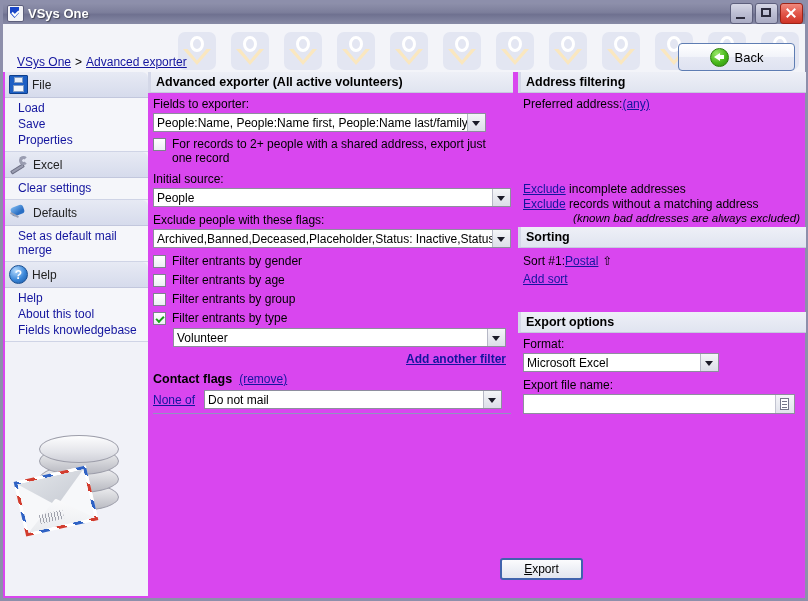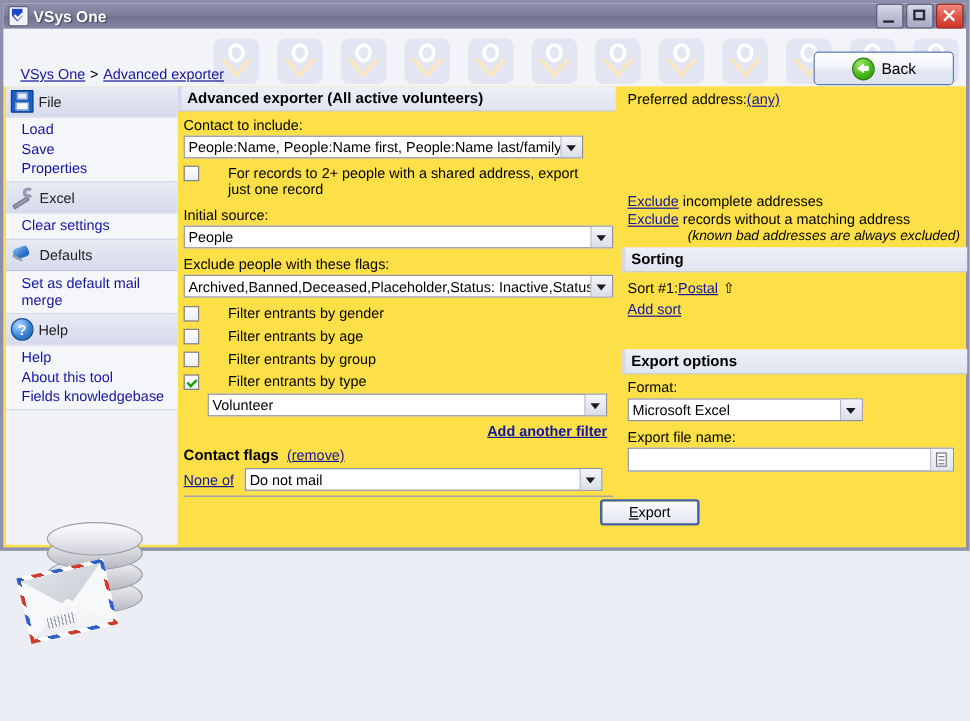--- a/index.html
+++ b/index.html
@@ -2,21 +2,21 @@
 <html><head>
 <meta charset="utf-8">
 <style>
   html,body{margin:0;padding:0;}
   body{
     width:808px;height:601px;overflow:hidden;
     font-family:"Liberation Sans","DejaVu Sans",sans-serif;
     font-size:12px;color:#000;background:#eceef5;
   }
   .window{
-    position:absolute;left:0;top:0;width:808px;height:459px;
+    position:absolute;left:0;top:0;width:808px;height:601px;
     box-sizing:border-box;
     border:3px solid #8d8fab;background:#eff0f6;
   }
   
   .titlebar{
     position:absolute;left:0;top:0;right:0;height:21px;
     background:linear-gradient(180deg,#8e90ab 0%,#7c7e9b 45%,#6f7190 55%,#878aa6 100%);
     display:flex;align-items:center;padding:0 2px;
   }
   .titlebar .app-ico{
@@ -86,21 +86,21 @@
   .backbtn .arr::after{
     content:"";position:absolute;left:3px;top:4px;
     border-top:4px solid transparent;border-bottom:4px solid transparent;
     border-right:6px solid #fff;
   }
   .backbtn .arr::before{
     content:"";position:absolute;left:8px;top:6px;width:5px;height:4px;background:#fff;
   }
 
   
-  .content{position:absolute;left:0;top:69px;right:0;bottom:0;background:#fde047;}
+  .content{position:absolute;left:0;top:69px;right:0;bottom:0;background:#d946ef;}
   .sidebar{
     position:absolute;left:2px;top:0;width:143px;bottom:2px;
     background:#f1f2f8;
   }
   .grp-head{
     position:relative;height:25px;margin:0 0 0 0;
     background:linear-gradient(180deg,#e7eaf4 0%,#d6dbec 100%);
     border-bottom:1px solid #c2c7dd;
     display:flex;align-items:center;padding-left:4px;border-radius:0 6px 0 0;
   }
@@ -227,21 +227,21 @@
   }
   .txtfield .docbtn::before{
     content:"";position:absolute;left:4px;top:3px;width:9px;height:12px;
     background:#fff;border:1px solid #74768a;box-sizing:border-box;
   }
   .txtfield .docbtn::after{
     content:"";position:absolute;left:6px;top:6px;width:5px;height:1px;
     background:#74768a;box-shadow:0 3px 0 #74768a,0 6px 0 #74768a;
   }
 
-  .cbrow{display:flex;align-items:flex-start;gap:24px;margin-top:3px;}
+  .cbrow{display:flex;align-items:flex-start;gap:6px;margin-top:3px;}
   .cb{
     width:13px;height:13px;flex:0 0 auto;box-sizing:border-box;margin-top:1px;
     border:1px solid #7f818f;background:linear-gradient(180deg,#ffffff 0%,#eceef4 100%);
     position:relative;
   }
   .cb.checked::after{
     content:"";position:absolute;left:2px;top:3px;width:6px;height:3px;
     border-left:2px solid #18a018;border-bottom:2px solid #18a018;
     transform:rotate(-45deg);
   }
@@ -398,21 +398,21 @@
       </div>
     </div>
 
     <div class="main">
 
       <div class="col-left">
 
         <div class="sec-head">Advanced exporter (All active volunteers)</div>
 
         <div style="padding:4px 10px 0 5px;">
-          <div class="lbl">Contact to include:</div>
+          <div class="lbl">Fields to exporter:</div>
           <div class="combo fld" style="width:333px;">
             <span class="val">People:Name, People:Name first, People:Name last/family, Addr</span>
             <span class="btn"></span>
           </div>
 
           <div class="cbrow" style="margin-top:5px;width:340px;">
             <span class="cb"></span>
             <span class="cbl">For records to 2+ people with a shared address, export just one record</span>
           </div>
 
@@ -465,20 +465,21 @@
               <span class="val">Do not mail</span>
               <span class="btn"></span>
             </span>
           </div>
           <div class="hr-blue" style="width:358px;"></div>
         </div>
       </div>
 
       <div class="col-right">
 
+        <div class="sec-head">Address filtering</div>
         <div style="padding:4px 6px 0 5px;">
           <div>
             <span class="lbl">Preferred address:</span><a class="lnk">(any)</a>
           </div>
 
           <div style="margin-top:71px;">
             <a class="lnk">Exclude</a><span> incomplete addresses</span>
           </div>
           <div style="margin-top:1px;">
             <a class="lnk">Exclude</a><span> records without a matching address</span>

